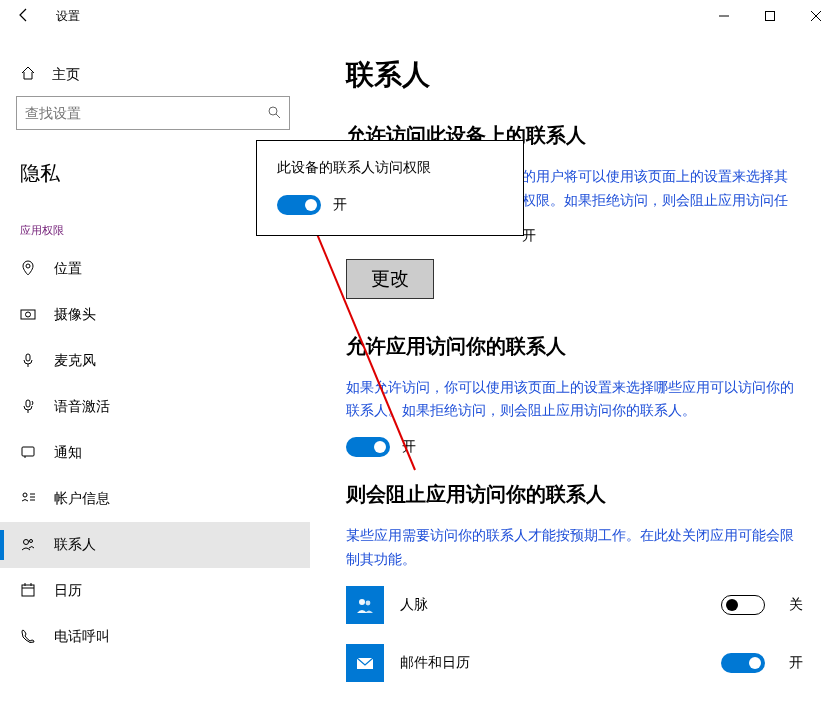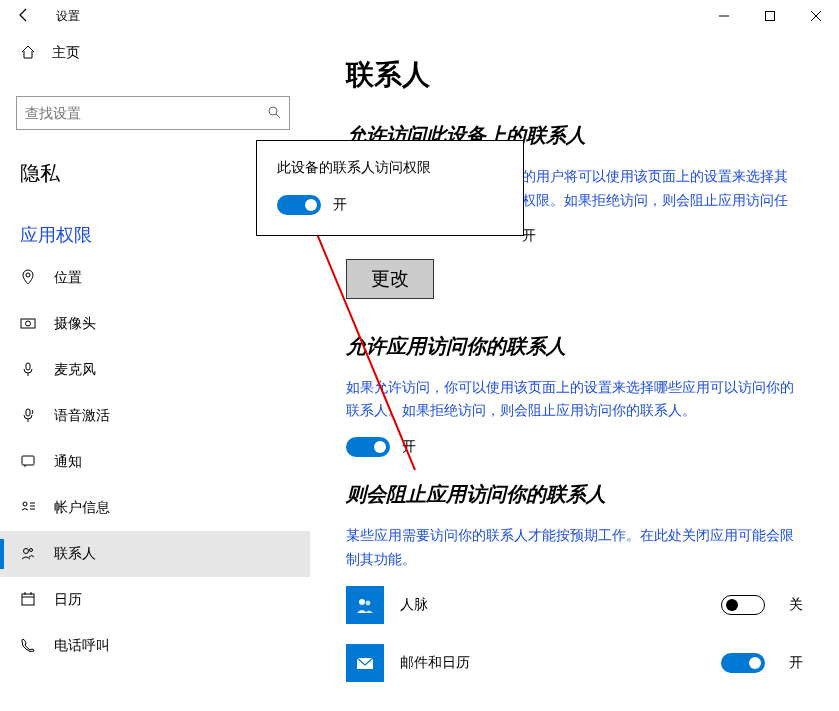--- a/index.html
+++ b/index.html
@@ -18,46 +18,46 @@
     display: flex;
     align-items: center;
     position: relative;
   }
   .back-btn { width: 48px; text-align: center; font-size: 14px; color: #000; cursor: pointer; }
   .titlebar-title { font-size: 12px; padding-left: 8px; text-align: center; }
   .window-controls { position: absolute; right: 0; top: 0; display: flex; }
   .win-ctrl { width: 46px; height: 32px; display: flex; align-items: center; justify-content: center; color: #000; }
   .content { display: flex; height: calc(711px - 32px); }
   .sidebar { width: 310px; padding: 12px 0; background: #fff; flex-shrink: 0; }
-  .home-row { display: flex; align-items: flex-start; height: 40px; padding: 0 20px; cursor: pointer; }
+  .home-row { display: flex; align-items: flex-end; height: 40px; padding: 0 20px; cursor: pointer; }
   .home-row .icon { width: 20px; margin-right: 12px; }
   .search-box {
     margin: 12px 20px 18px 16px;
     height: 34px;
     border: 1px solid #999;
     display: flex;
     align-items: center;
     padding: 0 8px;
     color: #666;
     position: relative;
   }
   .search-box input { border: none; outline: none; flex: 1; font-size: 14px; color: #000; background: transparent; }
   .section-label { padding: 12px 20px 8px; font-size: 20px; }
-  .section-header { padding: 28px 20px 8px; font-size: 18px; color: #1d4ed8; }
+  .section-header { padding: 28px 20px 8px; font-size: 11px; color: #701a75; }
   .nav-item { display: flex; align-items: center; height: 46px; padding: 0 20px; cursor: pointer; position: relative; }
   .nav-item .icon { width: 20px; margin-right: 14px; color: #000; }
   .nav-item.active { background: #e6e6e6; }
   .nav-item.active::before {
     content: ""; position: absolute; left: 0; top: 8px; bottom: 8px; width: 4px; background: #0078d4;
   }
   .main {
     flex: 1; padding: 24px 36px 0 36px; overflow: hidden; position: relative;
   }
   .page-title { font-size: 28px; font-weight: 600; margin-bottom: 28px; }
-  .sect-title { font-size: 20px; font-weight: 600; margin-top: 6px; margin-bottom: 16px; font-style: italic; }
+  .sect-title { font-size: 20px; font-weight: 600; margin-top: 6px; margin-bottom: 16px; }
   .desc { font-size: 14px; color: #1d4ed8; line-height: 1.7; margin-bottom: 14px; }
   .small-line { font-size: 14px; margin-bottom: 14px; }
   .change-btn {
     display: inline-block; padding: 6px 24px; border: 1px solid #333; background: #ccc; font-size: 19px; cursor: pointer;
     margin-bottom: 28px;
   }
   .toggle-row { display: flex; align-items: center; margin-bottom: 20px; }
   .toggle {
     width: 44px; height: 20px; border-radius: 10px; position: relative; cursor: pointer; margin-right: 12px;
   }

